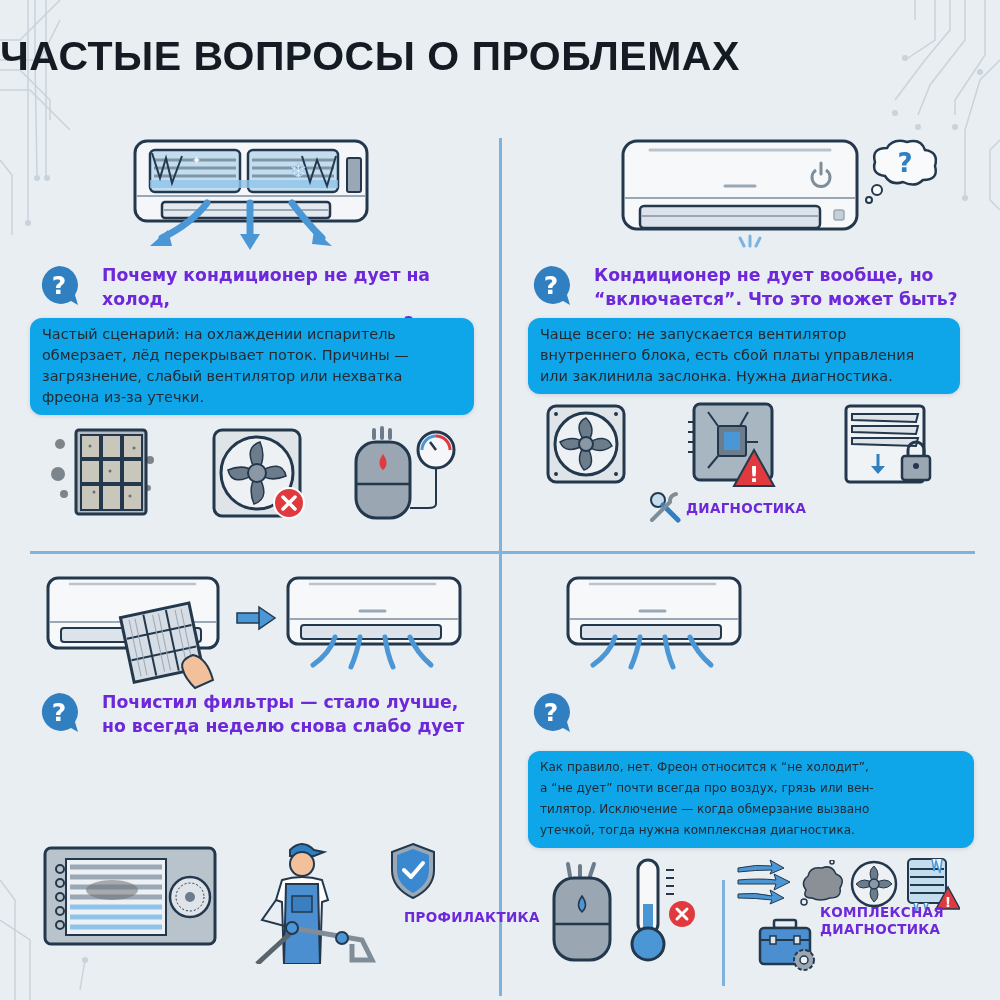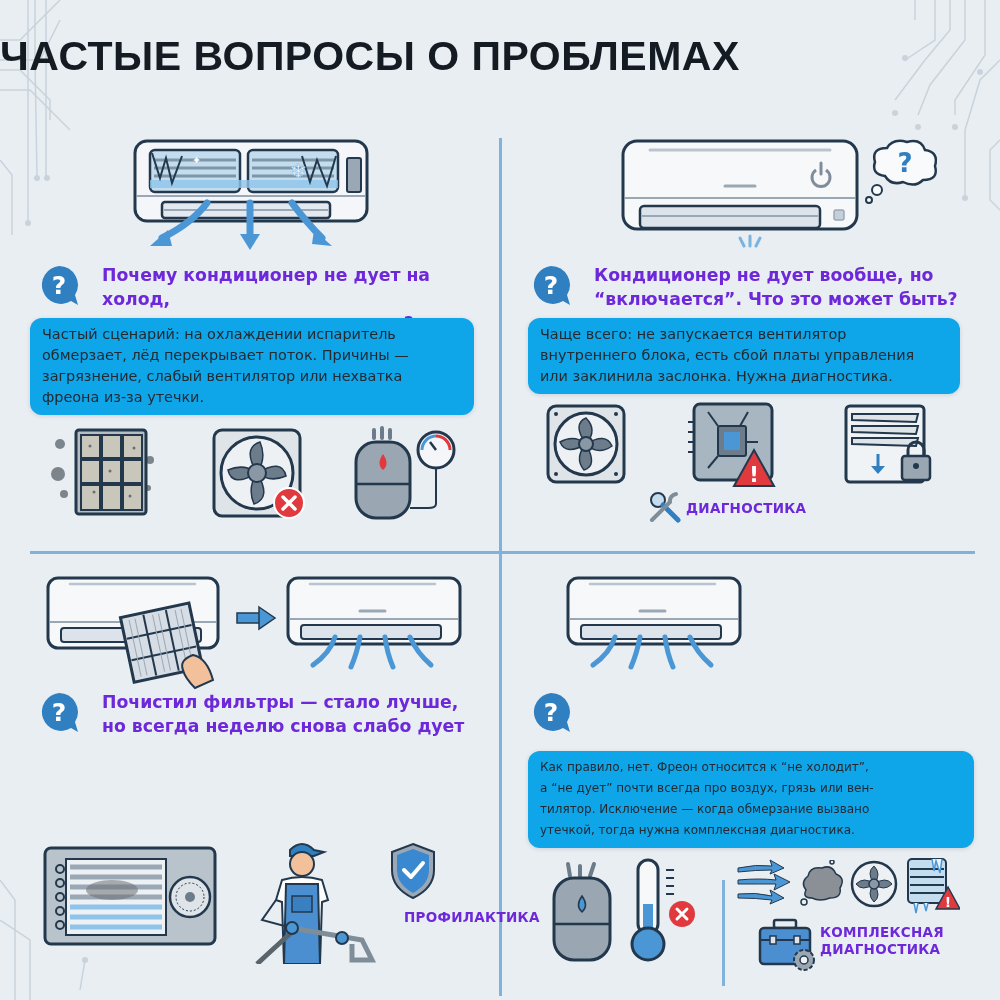--- a/index.html
+++ b/index.html
@@ -517,15 +517,15 @@
     <svg width="58" height="54" viewBox="0 0 58 54">
       <rect x="16" y="2" width="22" height="8" rx="2" fill="none" stroke="#23384d" stroke-width="2.5"></rect>
       <rect x="2" y="10" width="50" height="36" rx="4" fill="#4b8fd0" stroke="#23384d" stroke-width="2.5"></rect>
       <line x1="2" y1="22" x2="52" y2="22" stroke="#23384d" stroke-width="2"></line>
       <rect x="12" y="18" width="6" height="8" fill="#dfe4e9" stroke="#23384d" stroke-width="1.5"></rect>
       <rect x="36" y="18" width="6" height="8" fill="#dfe4e9" stroke="#23384d" stroke-width="1.5"></rect>
       <circle cx="46" cy="42" r="10" fill="#9aa6b1" stroke="#23384d" stroke-width="2" stroke-dasharray="4 2"></circle>
       <circle cx="46" cy="42" r="4" fill="#eef1f4" stroke="#23384d" stroke-width="1.5"></circle>
     </svg>
   </div>
-  <div class="label" style="left:300px; top:364px;">КОМПЛЕКСНАЯ
+  <div class="label" style="left:300px; top:344px;">КОМПЛЕКСНАЯ
 ДИАГНОСТИКА</div>
 </section>
 
 </body></html>

